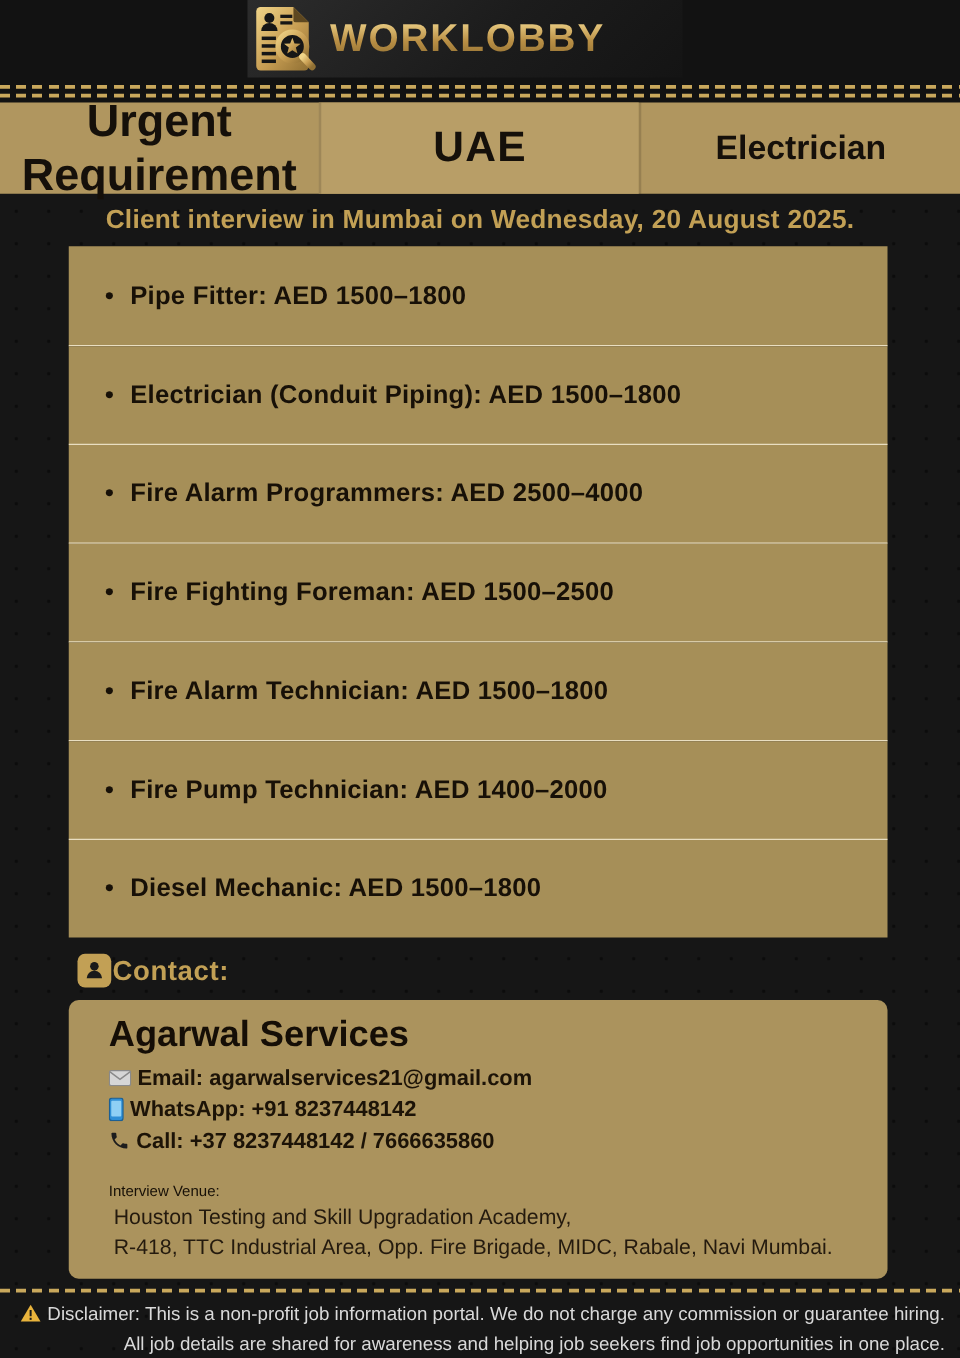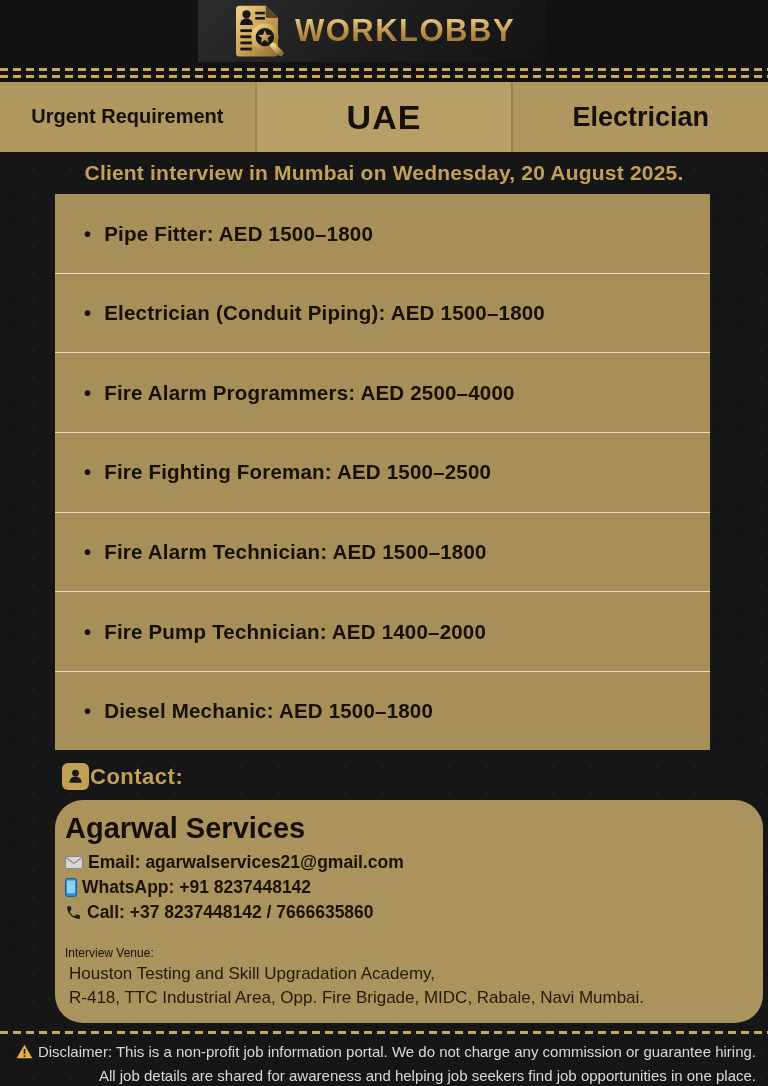--- a/index.html
+++ b/index.html
@@ -19,41 +19,41 @@
     background-image:radial-gradient(circle,#0c0c0c 1.2px,transparent 1.6px);
     background-size:26px 26px;
     font-family:"Liberation Sans",sans-serif;
     display:flex;flex-direction:column;
   }
   
   .header{height:68px;position:relative;background:#121212;}
   .logo-box{
     position:absolute;left:198px;top:0;width:348px;height:62px;
     background:linear-gradient(135deg,#2c2c2c 0%,#1c1c1c 55%,#141414 100%);
-    display:flex;align-items:center;justify-content:center;gap:10px;
+    display:flex;align-items:center;gap:10px;
   }
   .logo-text{
     font-size:31px;font-weight:800;letter-spacing:1.5px;
     background:linear-gradient(180deg,#eed289 10%,#b98f45 55%,#8a6a2f 100%);
     -webkit-background-clip:text;background-clip:text;color:transparent;
   }
   
   .dash-line{
     height:3px;
     background-image:repeating-linear-gradient(90deg,var(--gold) 0,var(--gold) 8px,transparent 8px,transparent 13px);
   }
   .dash-double{padding:4px 0 4px;display:flex;flex-direction:column;gap:4px;background:#121212;}
   
   .banner{height:73px;display:flex;background:var(--banner-bg);}
   .banner-cell{
     flex:1;display:flex;align-items:center;justify-content:center;text-align:center;
     color:#15100a;font-weight:800;
   }
   .banner-cell + .banner-cell{border-left:2px solid rgba(0,0,0,0.14);}
-  .banner-left{font-size:20px;line-height:1.18;}
+  .banner-left{font-size:36px;line-height:1.18;}
   .banner-mid{font-size:34px;letter-spacing:1px;background:var(--banner-bg-mid);}
   .banner-right{font-size:27px;}
   
   .subtitle{height:45px;display:flex;align-items:center;justify-content:center;
     color:var(--gold-text);font-size:21px;font-weight:700;letter-spacing:.2px;}
   
   .jobs{width:655px;margin-left:55px;height:587px;display:flex;flex-direction:column;}
   .job-row{
     flex:1;display:flex;align-items:center;gap:13px;padding-left:29px;
     background:var(--panel-bg);border-bottom:1px solid rgba(255,248,228,0.75);
@@ -61,22 +61,22 @@
   }
   .job-row:last-child{border-bottom:none;}
   .bullet{font-size:20px;line-height:1;}
   
   .contact-head{margin:13px 0 10px 62px;display:flex;align-items:center;gap:1px;}
   .icon-box{width:27px;height:27px;background:var(--gold-text);border-radius:6px;
     display:flex;align-items:center;justify-content:center;}
   .contact-label{color:var(--gold-text);font-size:22px;font-weight:800;letter-spacing:.5px;}
   
   .card{
-    width:708px;margin-left:55px;background:var(--card-bg);border-radius:28px;
-    padding:10px 10px 15px;color:var(--ink);
+    width:655px;margin-left:55px;background:var(--card-bg);border-radius:8px;
+    padding:10px 32px 15px;color:var(--ink);
   }
   .card h2{font-size:29px;font-weight:800;color:#150e06;margin:2px 0 7px;}
   .cline{display:flex;align-items:center;gap:5px;font-weight:700;font-size:17.5px;margin:4px 0;color:#1c1307;}
   .venue-label{font-weight:400;font-size:12px;margin-top:23px;}
   .venue-line{font-weight:400;font-size:17px;color:#241a0e;margin:4px 0 0 4px;}
   
   .footer{margin-top:8px;}
   .disclaimer{
     padding:7px 12px 0;text-align:right;color:#d9d9d9;font-size:15px;line-height:1.42;
   }

